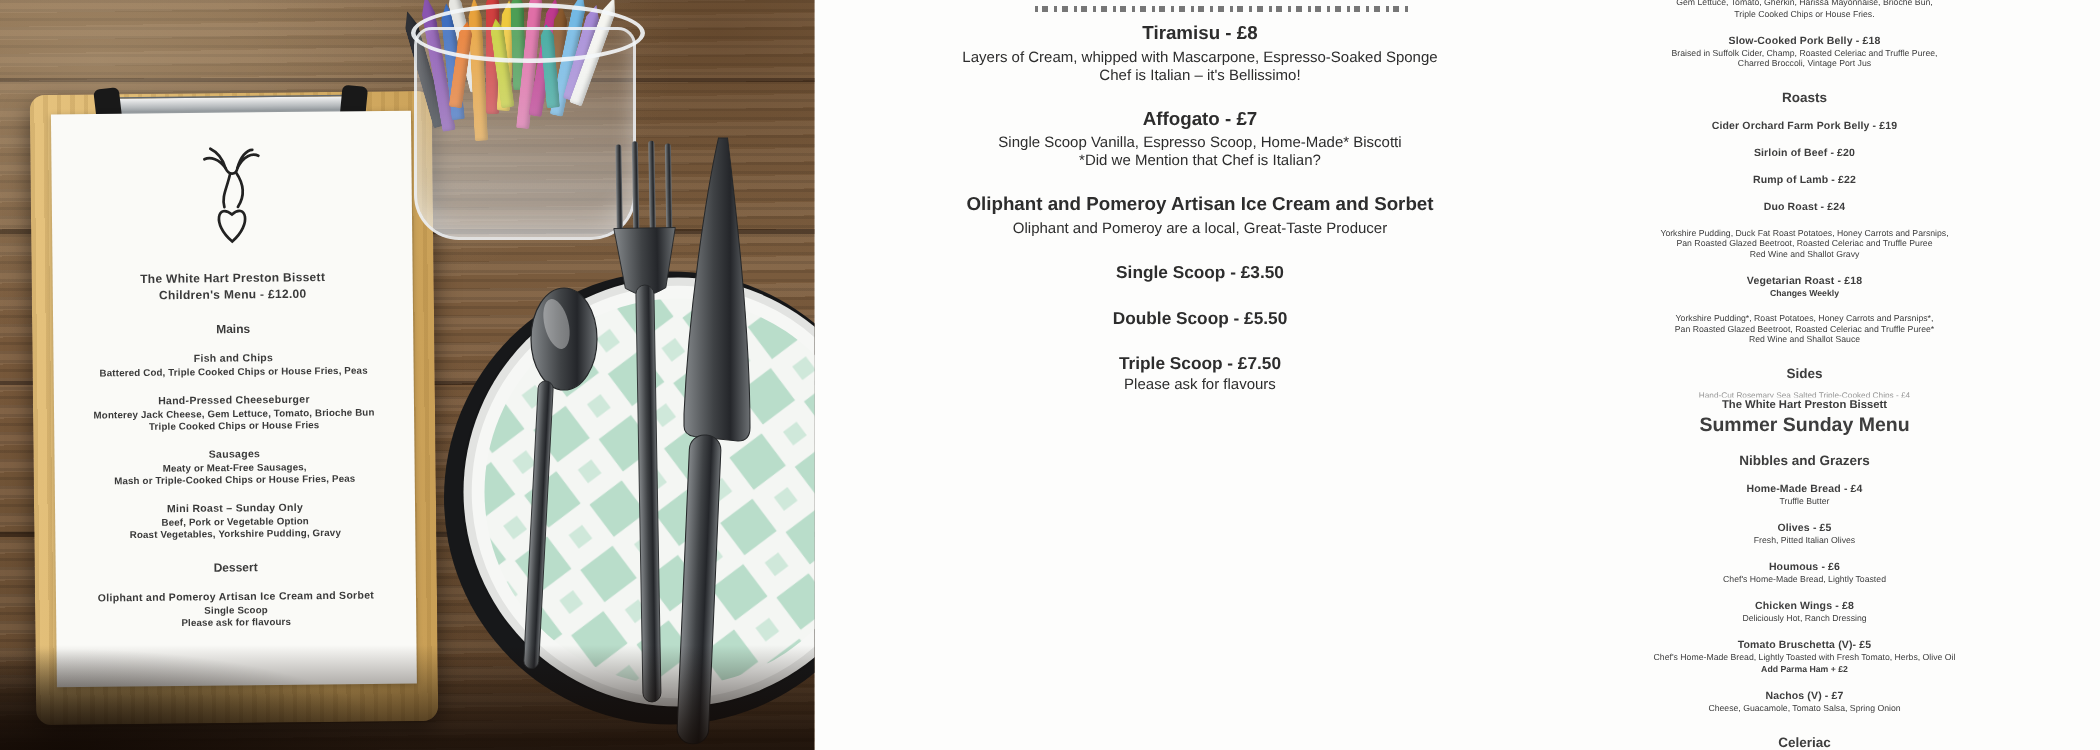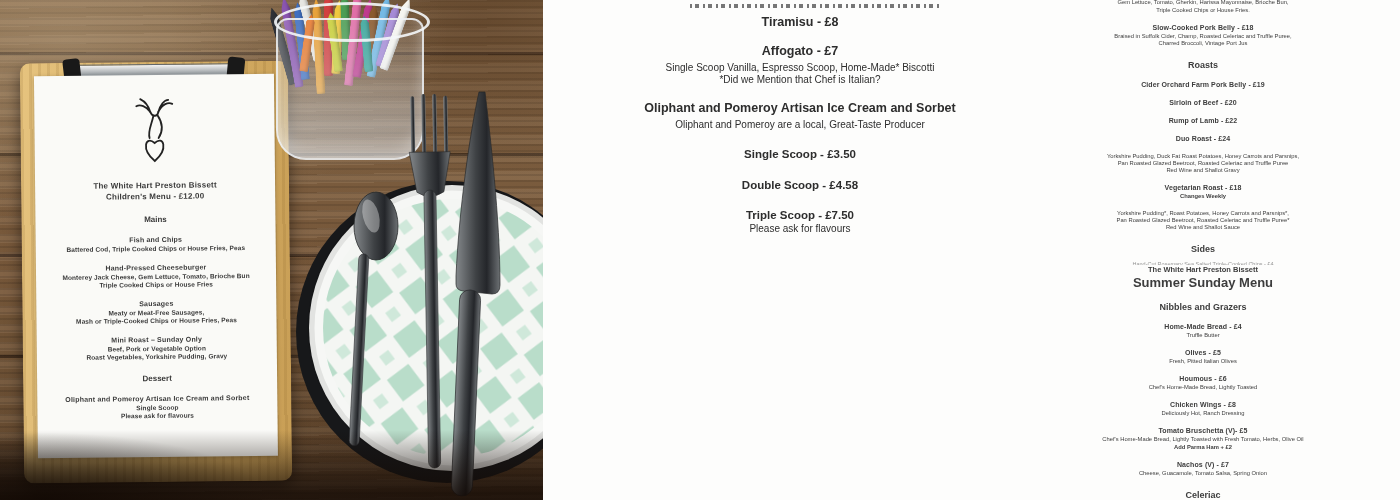--- a/index.html
+++ b/index.html
@@ -182,27 +182,29 @@
       </g>
     </svg>
 
     <div class="table-shadow"></div>
   </div>
 
   <div class="col col-mid">
     <div class="cut-remnant"></div>
     <div>
         <div class="ln s-h">Tiramisu - £8</div>
+        <div class="ln s-d">Layers of Cream, whipped with Mascarpone, Espresso-Soaked Sponge</div>
+        <div class="ln s-d2">Chef is Italian – it's Bellissimo!</div>
         <div class="ln s-h">Affogato - £7</div>
         <div class="ln s-d">Single Scoop Vanilla, Espresso Scoop, Home-Made* Biscotti</div>
         <div class="ln s-d2">*Did we Mention that Chef is Italian?</div>
         <div class="ln s-h">Oliphant and Pomeroy Artisan Ice Cream and Sorbet</div>
         <div class="ln s-d">Oliphant and Pomeroy are a local, Great-Taste Producer</div>
         <div class="ln s-p">Single Scoop - £3.50</div>
-        <div class="ln s-p">Double Scoop - £4.58</div>
+        <div class="ln s-p">Double Scoop - £5.50</div>
         <div class="ln s-p">Triple Scoop - £7.50</div>
         <div class="ln s-d2">Please ask for flavours</div>
       </div>
   </div>
 
   <div class="col col-right">
     <div>
         <div class="ln s-dclip">Gem Lettuce, Tomato, Gherkin, Harissa Mayonnaise, Brioche Bun,</div>
         <div class="ln s-d2">Triple Cooked Chips or House Fries.</div>
         <div class="ln s-item">Slow-Cooked Pork Belly - £18</div>

